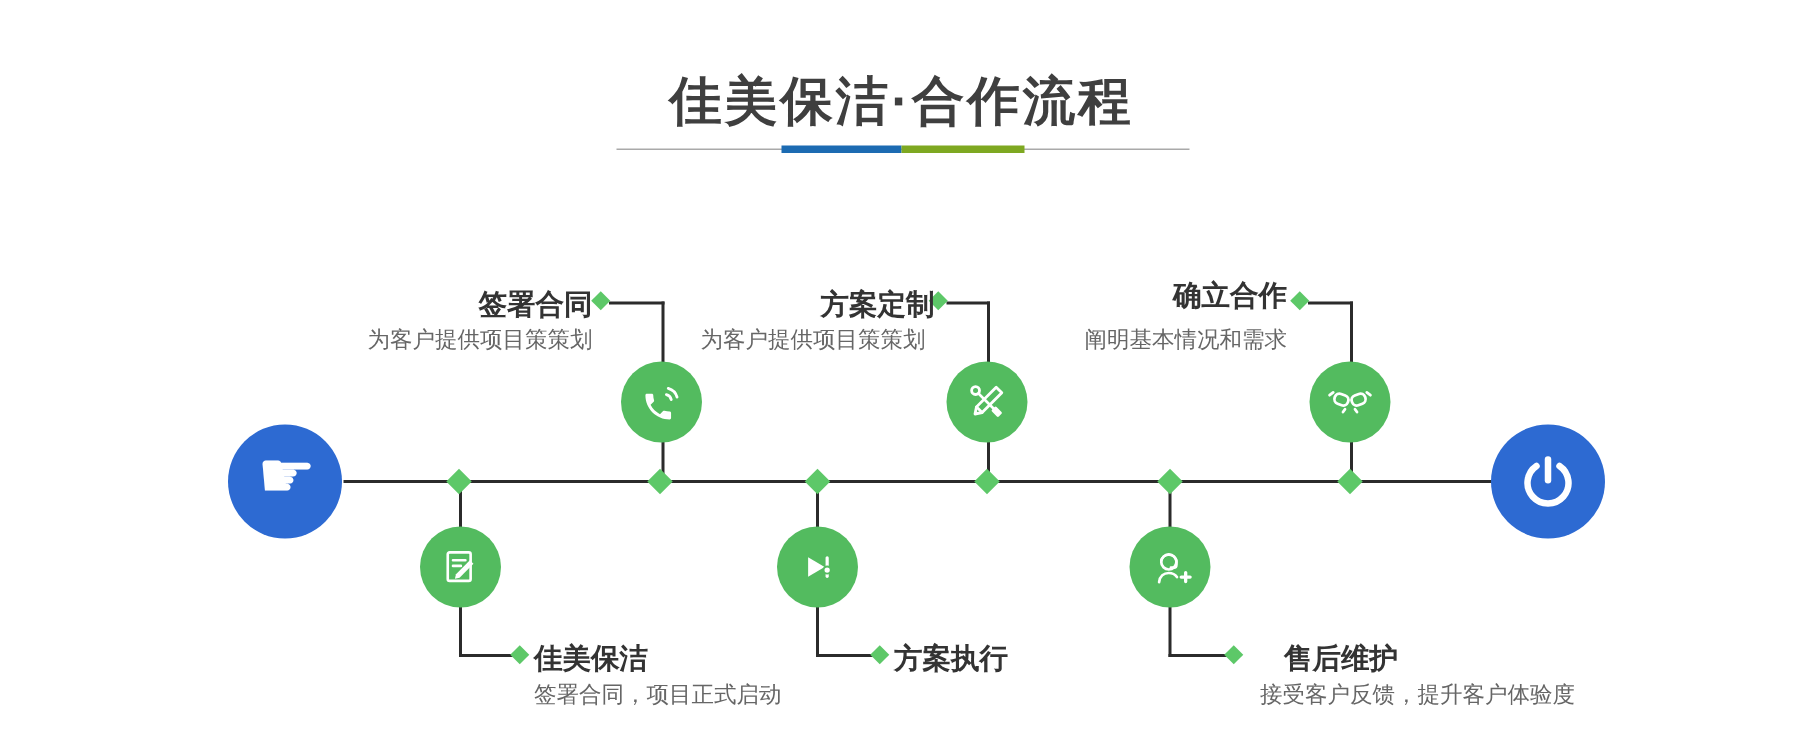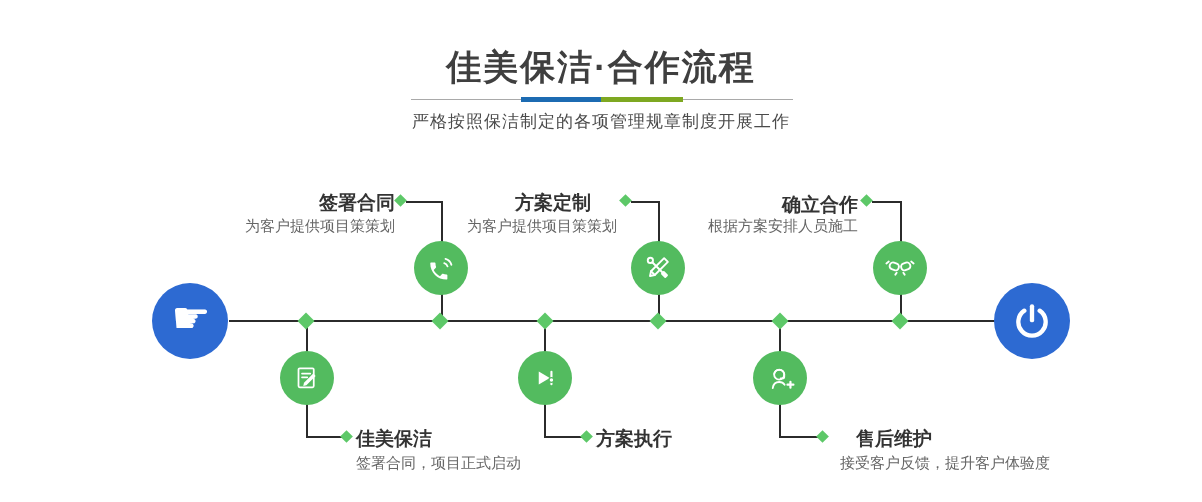--- a/index.html
+++ b/index.html
@@ -41,21 +41,20 @@
 <body>
 
 <div class="canvas">
 
   <div class="abs page-title">佳美保洁·合作流程</div>
   <div class="abs divider-base"></div>
   <div class="abs divider-accent">
     <div class="divider-blue"></div>
     <div class="divider-green"></div>
   </div>
-  <div class="abs page-subtitle">严格按照保洁制定的各项管理规章制度开展工作</div>
 
   <div class="abs main-line"></div>
 
   <div class="abs conn conn-top" style="left:406px;top:201px;width:37px;height:120px;"></div>
   <div class="abs conn conn-top" style="left:631px;top:201px;width:29px;height:120px;"></div>
   <div class="abs conn conn-top" style="left:872px;top:201px;width:30px;height:120px;"></div>
 
   <div class="abs conn conn-bottom" style="left:306px;top:322px;width:36px;height:116px;"></div>
   <div class="abs conn conn-bottom" style="left:544px;top:322px;width:38px;height:116px;"></div>
   <div class="abs conn conn-bottom" style="left:779px;top:322px;width:43px;height:116px;"></div>
@@ -141,25 +140,25 @@
         <path d="M7.1 8.4 a4 4 0 0 1 7.8 0 v2.2 a1.3 1.3 0 0 1 -1.3 1.3 h-1.5"></path>
         <path d="M6 19.4 c.4 -3 2.4 -4.7 5 -4.7 1.8 0 3.3 .8 4.2 2.1"></path>
         <path d="M17.4 16.8 h4.6 M19.7 14.5 v4.6" stroke-width="1.7"></path>
       </g>
     </svg>
   </div>
 
   <div class="abs step-title ta-r" style="right:807px;top:190px;">签署合同</div>
   <div class="abs step-desc ta-r" style="right:807px;top:217px;">为客户提供项目策策划</div>
 
-  <div class="abs step-title ta-r" style="right:611px;top:190px;text-align:right;">方案定制</div>
+  <div class="abs step-title ta-r" style="right:579px;top:190px;text-align:right;">方案定制</div>
   <div class="abs step-desc ta-r" style="right:585px;top:217px;">为客户提供项目策策划</div>
 
-  <div class="abs step-title ta-r" style="right:344px;top:192px;font-family:Liberation Mono, monospace;">确立合作</div>
-  <div class="abs step-desc ta-r" style="right:344px;top:217px;">根据方案安排人员施工</div>
+  <div class="abs step-title ta-r" style="right:344px;top:184px;font-family:Liberation Mono, monospace;">确立合作</div>
+  <div class="abs step-desc ta-r" style="right:344px;top:217px;">阐明基本情况和需求</div>
 
   <div class="abs step-title" style="left:356px;top:426px;">佳美保洁</div>
   <div class="abs step-desc" style="left:356px;top:454px;">签署合同，项目正式启动</div>
 
   <div class="abs step-title" style="left:596px;top:426px;">方案执行</div>
 
   <div class="abs step-title" style="left:856px;top:426px;">售后维护</div>
   <div class="abs step-desc" style="left:840px;top:454px;">接受客户反馈，提升客户体验度</div>
 
 </div>

